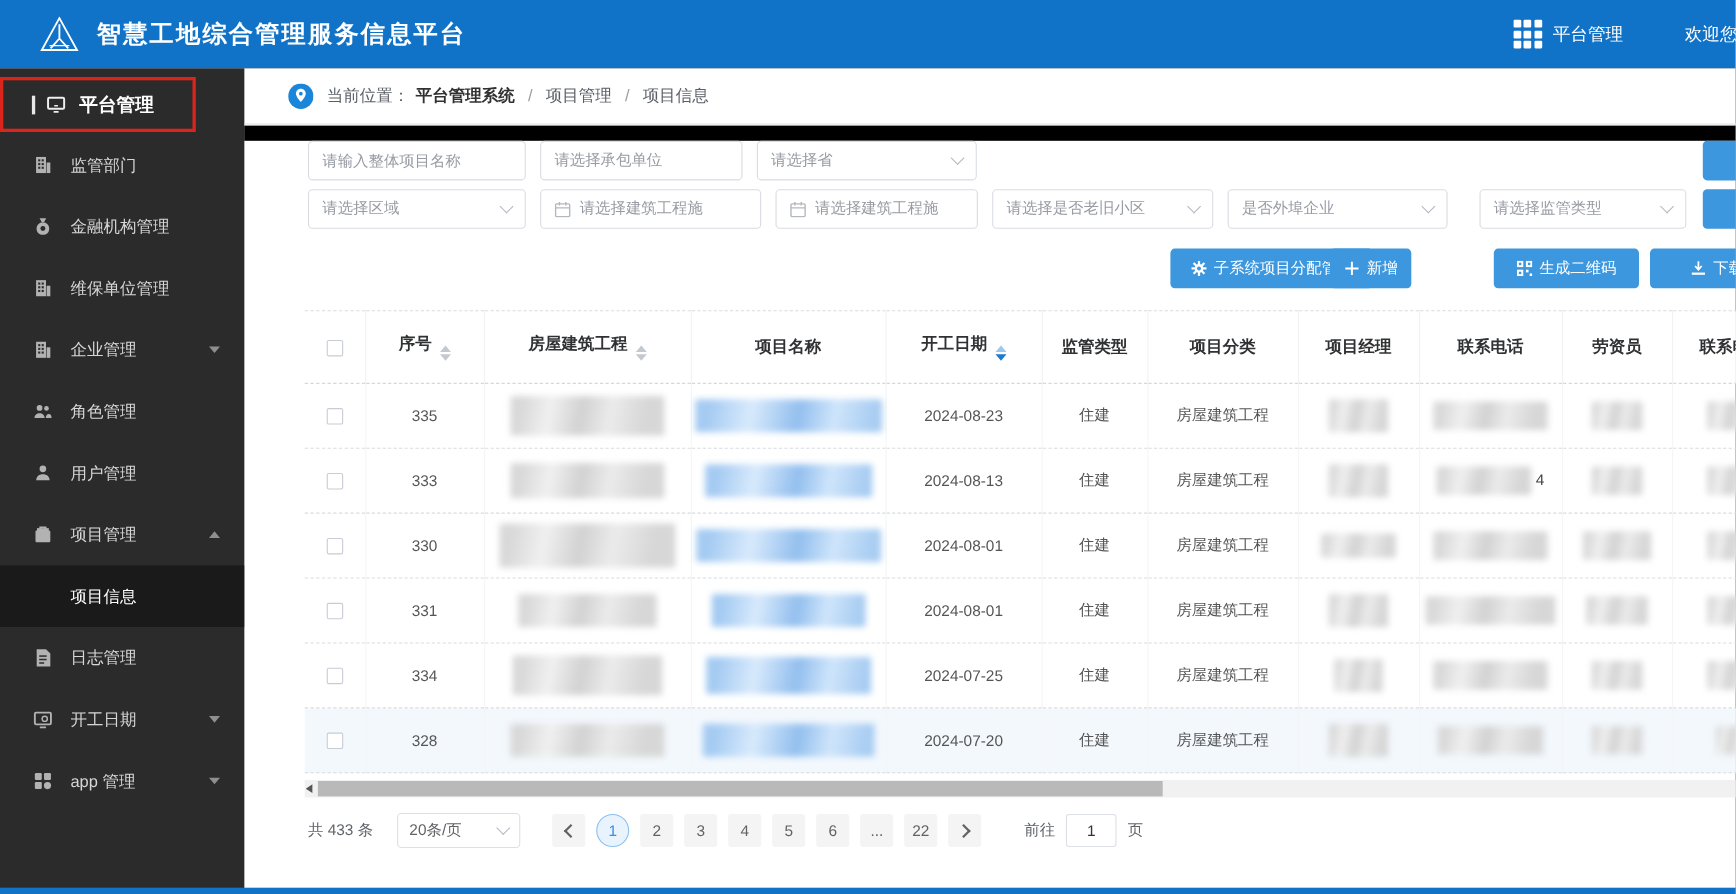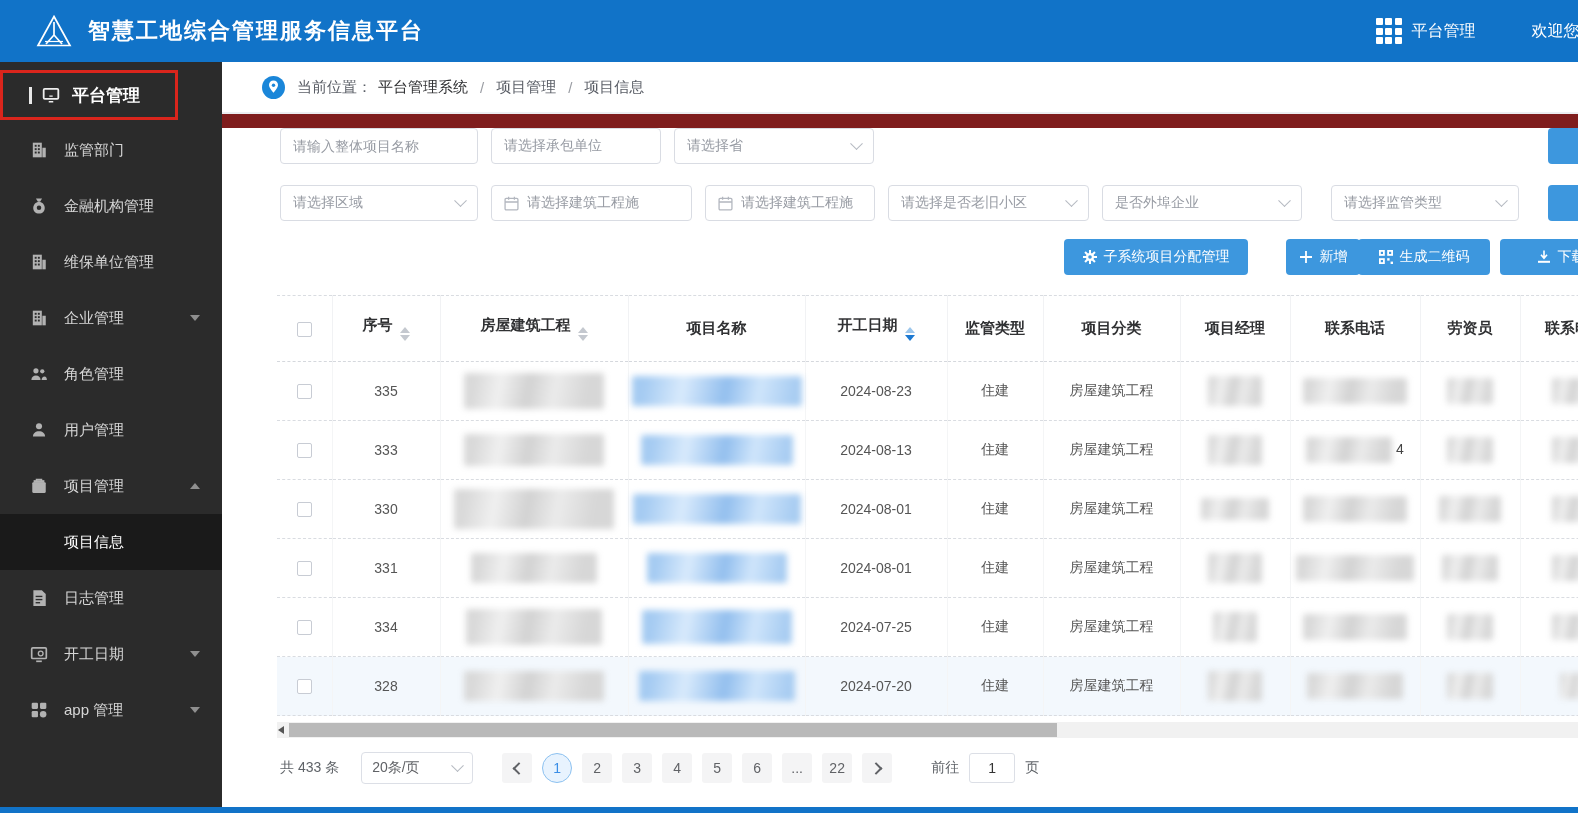--- a/index.html
+++ b/index.html
@@ -24,44 +24,44 @@
   .boxed{height:50px;margin:8px 44px 2px 0;border:3px solid #da251c;color:#fff;font-weight:bold;font-size:17px;padding-left:26px}
   .boxed .sicon{color:#eee;margin-right:12px}
   .vbar{width:3px;height:17px;background:#e8e8e8;margin-right:10px;flex:none}
   .sub-item{height:56px;background:#1a1a1a;color:#fff;display:flex;align-items:center;padding-left:64px;font-size:15px;cursor:pointer}
   .sarrow{margin-left:auto;margin-right:22px;width:0;height:0;border-left:5px solid transparent;border-right:5px solid transparent}
   .sarrow.down{border-top:6px solid #8f8f8f}
   .sarrow.up{border-bottom:6px solid #8f8f8f}
   .mt12{margin-top:6px}
 
   
-  .main{position:absolute;left:222px;top:62px;width:1356px;height:751px;background:#7f1d1d}
+  .main{position:absolute;left:222px;top:62px;width:1356px;height:751px;background:#000000}
   .breadcrumb{height:52px;background:#fff;border-bottom:2px solid #eceef1;display:flex;align-items:center;padding-left:40px;font-size:15px;color:#5a5e66}
   .bc-pin{width:23px;height:23px;margin-right:12px;flex:none}
-  .bc-bold{font-weight:normal;color:#303133;margin-left:6px}
+  .bc-bold{font-weight:bold;color:#303133;margin-left:6px}
   .bc-sep{margin:0 12px;color:#9a9da3}
 
   .content{position:relative;height:697px;background:#fff}
 
   
   .frow{position:relative;display:flex;margin:14px 0 0 58px;height:36px}
-  .frow.second{margin-top:21px}
+  .frow.second{margin-top:8px}
   .fbox{height:36px;border:1px solid #d9dce3;border-radius:4px;background:#fff;display:flex;align-items:center;padding:0 12px;color:#979ba3;font-size:14px;margin-right:13px}
   input.fbox{outline:none;color:#333}
   input.fbox::placeholder{color:#979ba3}
   .chev{width:9px;height:9px;border-right:1.5px solid #b6bac2;border-bottom:1.5px solid #b6bac2;transform:rotate(45deg) translate(-2px,-2px);margin-left:auto;flex:none}
   .calicon{width:15px;height:15px;margin-right:8px;flex:none}
-  .f1{width:198px}.f2{width:201px}.f3{width:170px}.f4{width:201px}.f5{width:200px}.f6{width:188px;margin-left:16px}
+  .f1{width:198px}.f2{width:201px}.f3{width:184px}.f4{width:201px}.f5{width:200px}.f6{width:188px;margin-left:16px}
   .fbtn{position:absolute;left:1268px;top:0;width:76px;height:36px;background:#3d97de;border-radius:4px;border:none;cursor:pointer}
 
   
   .actions{position:relative;height:36px;margin-top:18px}
   .abtn{position:absolute;top:0;height:36px;background:#3d97de;color:#fff;font-size:14px;border:none;border-radius:4px;display:flex;align-items:center;justify-content:center;gap:7px;cursor:pointer;white-space:nowrap}
   .abtn svg{width:14px;height:14px;flex:none}
-  .ab1{left:842px;width:184px}.ab2{left:1064px;width:74px}.ab3{left:1136px;width:132px}.ab4{left:1278px;width:122px}
+  .ab1{left:842px;width:184px}.ab2{left:987px;width:74px}.ab3{left:1136px;width:132px}.ab4{left:1278px;width:122px}
 
   
   table.grid{margin:20px 0 0 55px;width:1353px;border-collapse:collapse;table-layout:fixed;border-top:1px dashed #d9dce1}
   table.grid th{height:66px;font-size:15px;color:#303133;font-weight:bold;background:#fff;border-bottom:1px dashed #d5d8dd;border-right:1px solid #f1f2f4;white-space:nowrap}
   table.grid td{height:59px;font-size:14px;color:#555;text-align:center;border-bottom:1px dashed #d9dce1;border-right:1px solid #f4f5f6;white-space:nowrap}
   tr.hl td{background:#f3f8fd}
   .cbx{display:inline-block;width:15px;height:15px;border:1px solid #c8ccd4;border-radius:2px;background:#fff;vertical-align:middle;cursor:pointer}
   .sc{display:inline-flex;flex-direction:column;margin-left:7px;vertical-align:-3px}
   .sc i{width:0;height:0;border-left:5px solid transparent;border-right:5px solid transparent;display:block}
   .sc .up{border-bottom:6px solid #c4c8cf;margin-bottom:2px}

